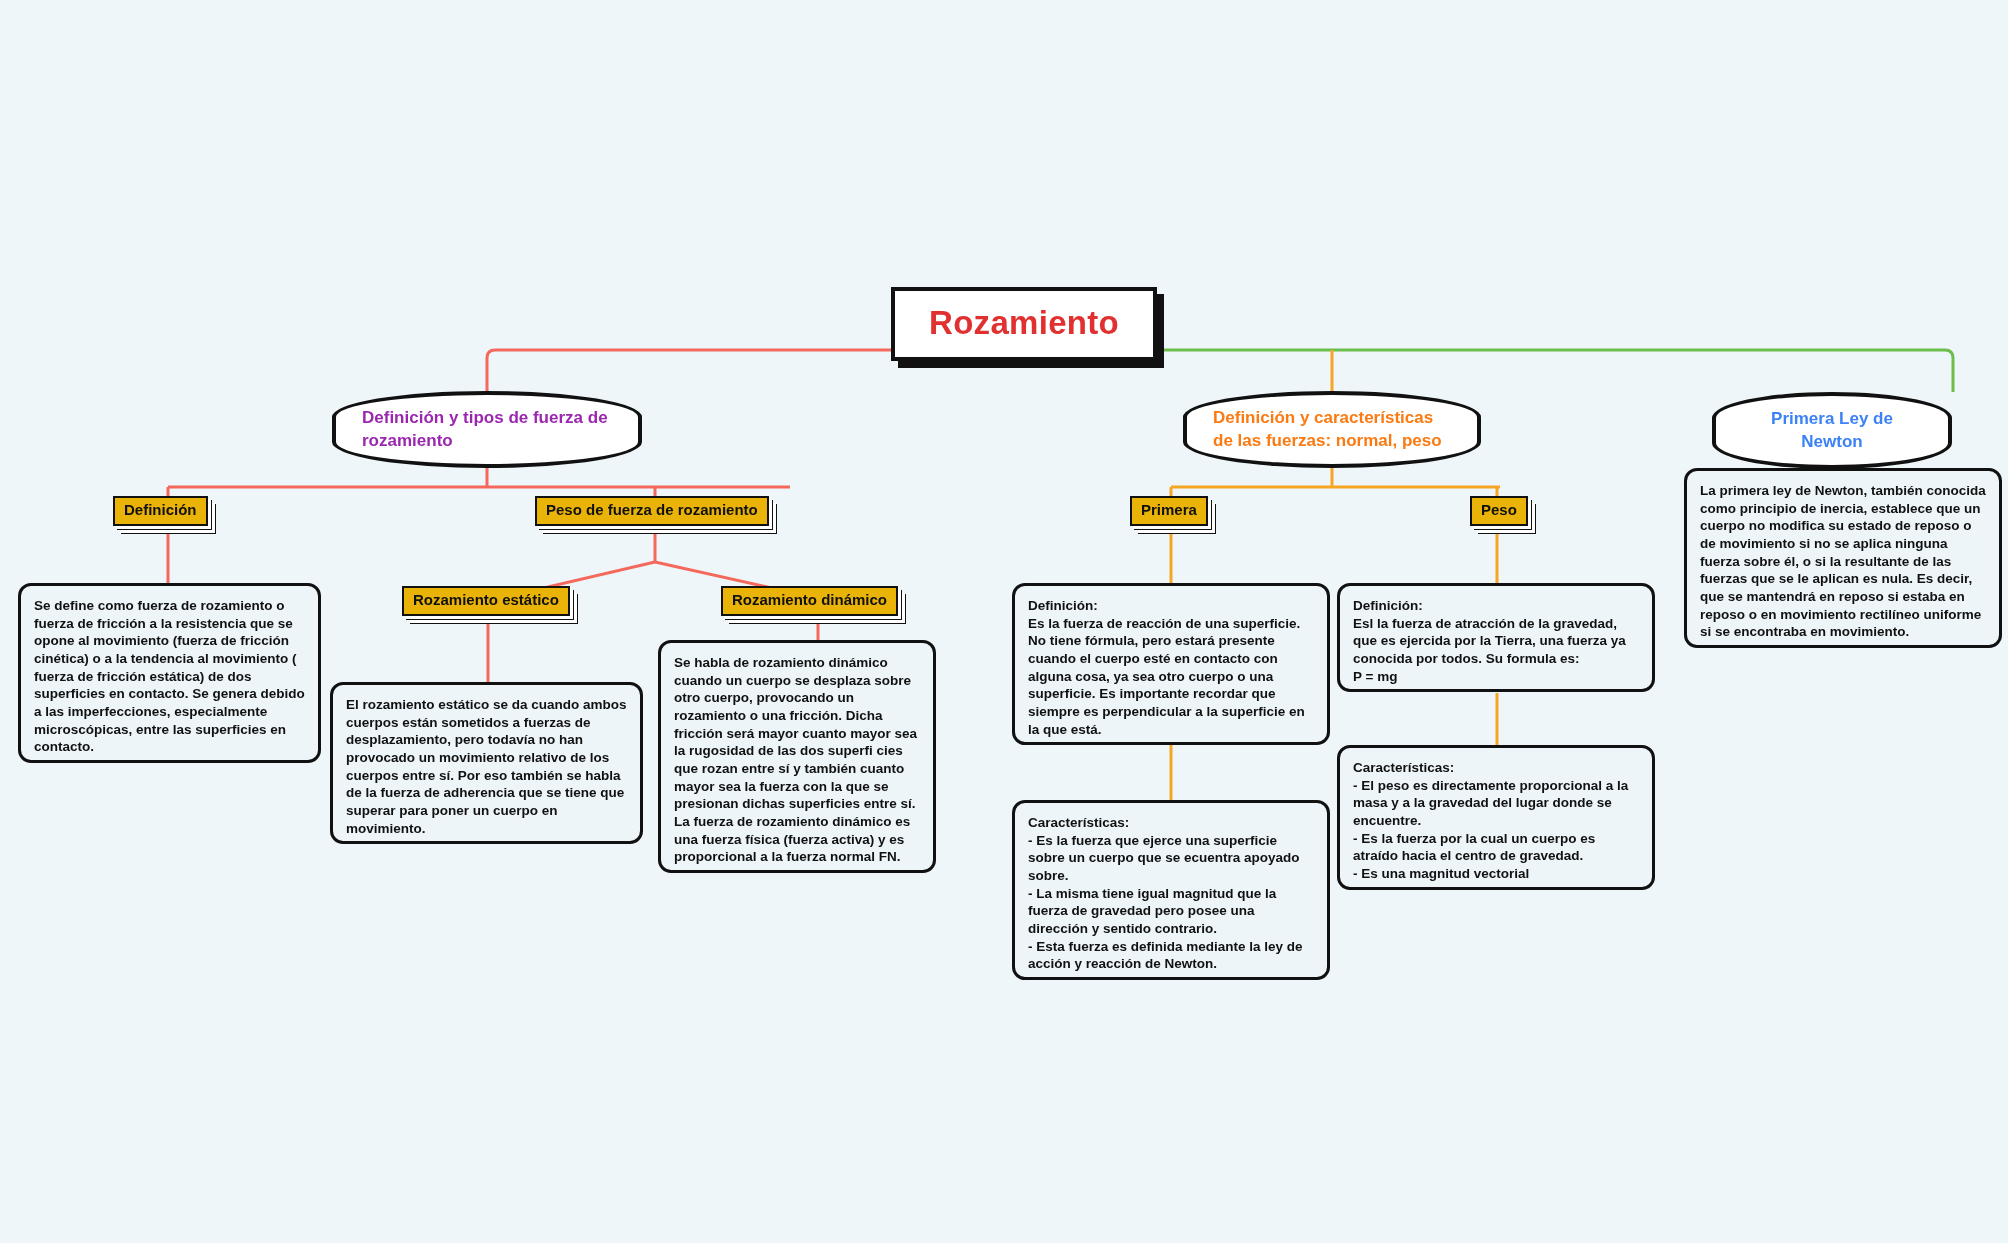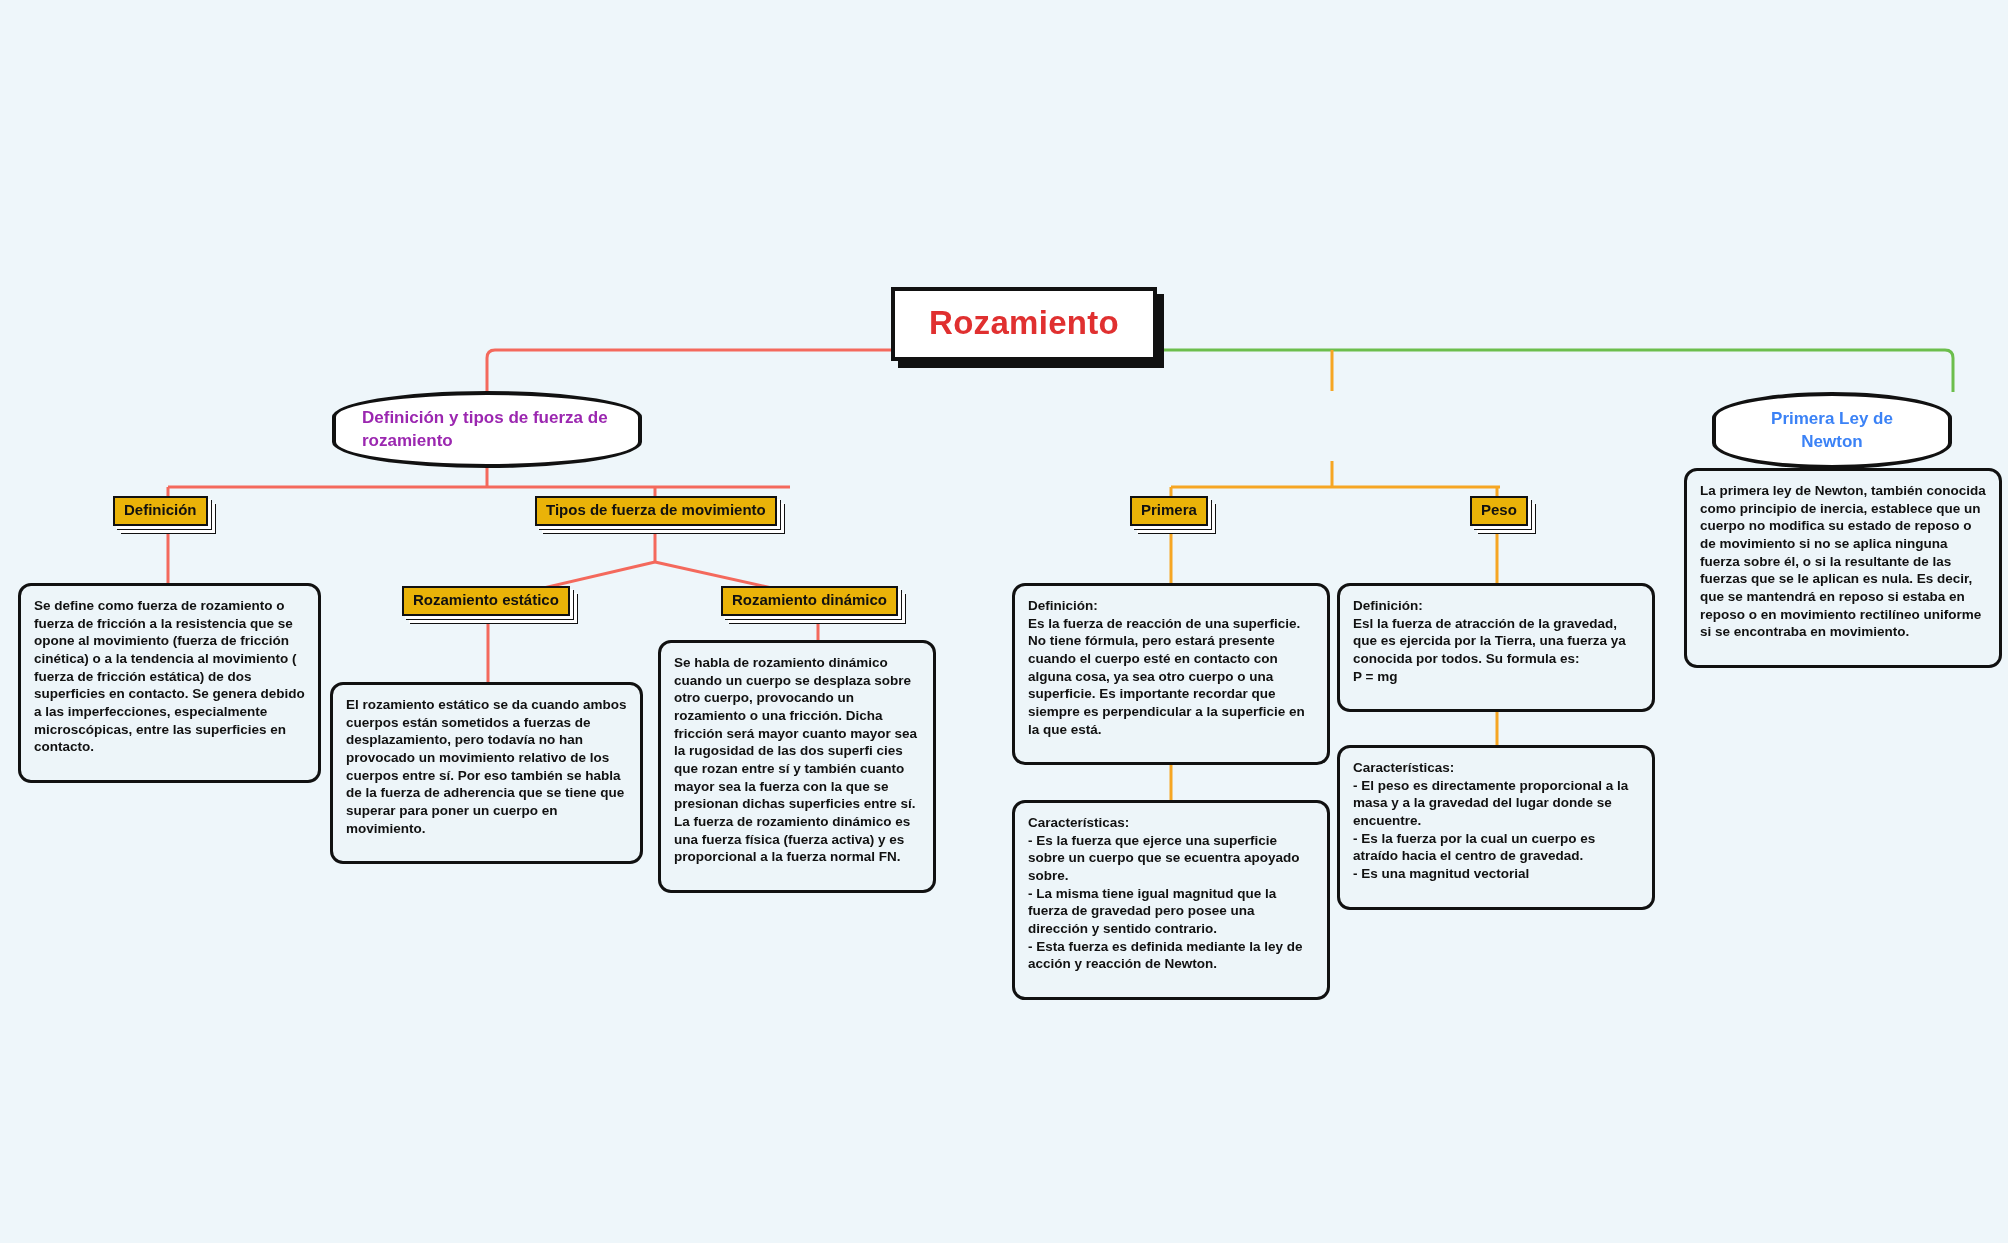--- a/index.html
+++ b/index.html
@@ -92,21 +92,21 @@
     color: #111111;
     white-space: nowrap;
     line-height: 1.25;
   }
 
   
   .card {
     border: 3px solid #111111;
     border-radius: 13px;
     background: #edf5f9;
-    padding: 11px 13px 24px 13px;
+    padding: 11px 13px 4px 13px;
   }
   .card .t {
     font-size: 13.5px;
     font-weight: bold;
     color: #111111;
     line-height: 1.31;
     white-space: pre-line;
   }
 
   
@@ -181,36 +181,41 @@
       <div class="t" style="color: rgb(224, 48, 48);">Rozamiento</div>
     </div>
   </div>
 
   <div class="node" id="n-b1">
     <div class="lens purple">
       <div class="t" style="color: rgb(155, 39, 176);">Definición y tipos de fuerza de rozamiento</div>
     </div>
   </div>
 
+  <div class="node" id="n-b2">
+    <div class="lens orange">
+      <div class="t" style="color: rgb(251, 122, 18);">Definición y características de las fuerzas: normal, peso</div>
+    </div>
+  </div>
 
   <div class="node" id="n-b3">
     <div class="lens blue center">
       <div class="t" style="color: #3b82f6;">Primera Ley de Newton</div>
     </div>
   </div>
 
   <div class="node" id="n-definicion">
     <div class="chip">
       <div class="t">Definición</div>
     </div>
   </div>
 
   <div class="node" id="n-tipos">
     <div class="chip">
-      <div class="t">Tipos de fuerza de movimiento</div>
+      <div class="t">Peso de fuerza de rozamiento</div>
     </div>
   </div>
 
   <div class="node" id="n-estatico">
     <div class="chip">
       <div class="t">Rozamiento estático</div>
     </div>
   </div>
 
   <div class="node" id="n-dinamico">

